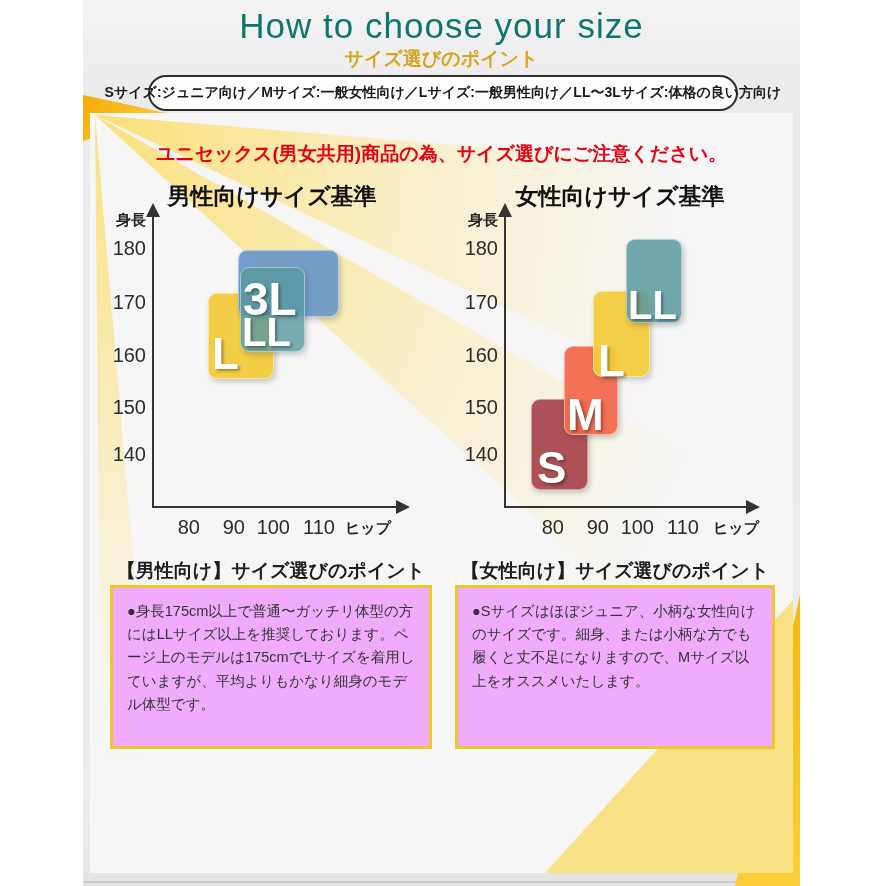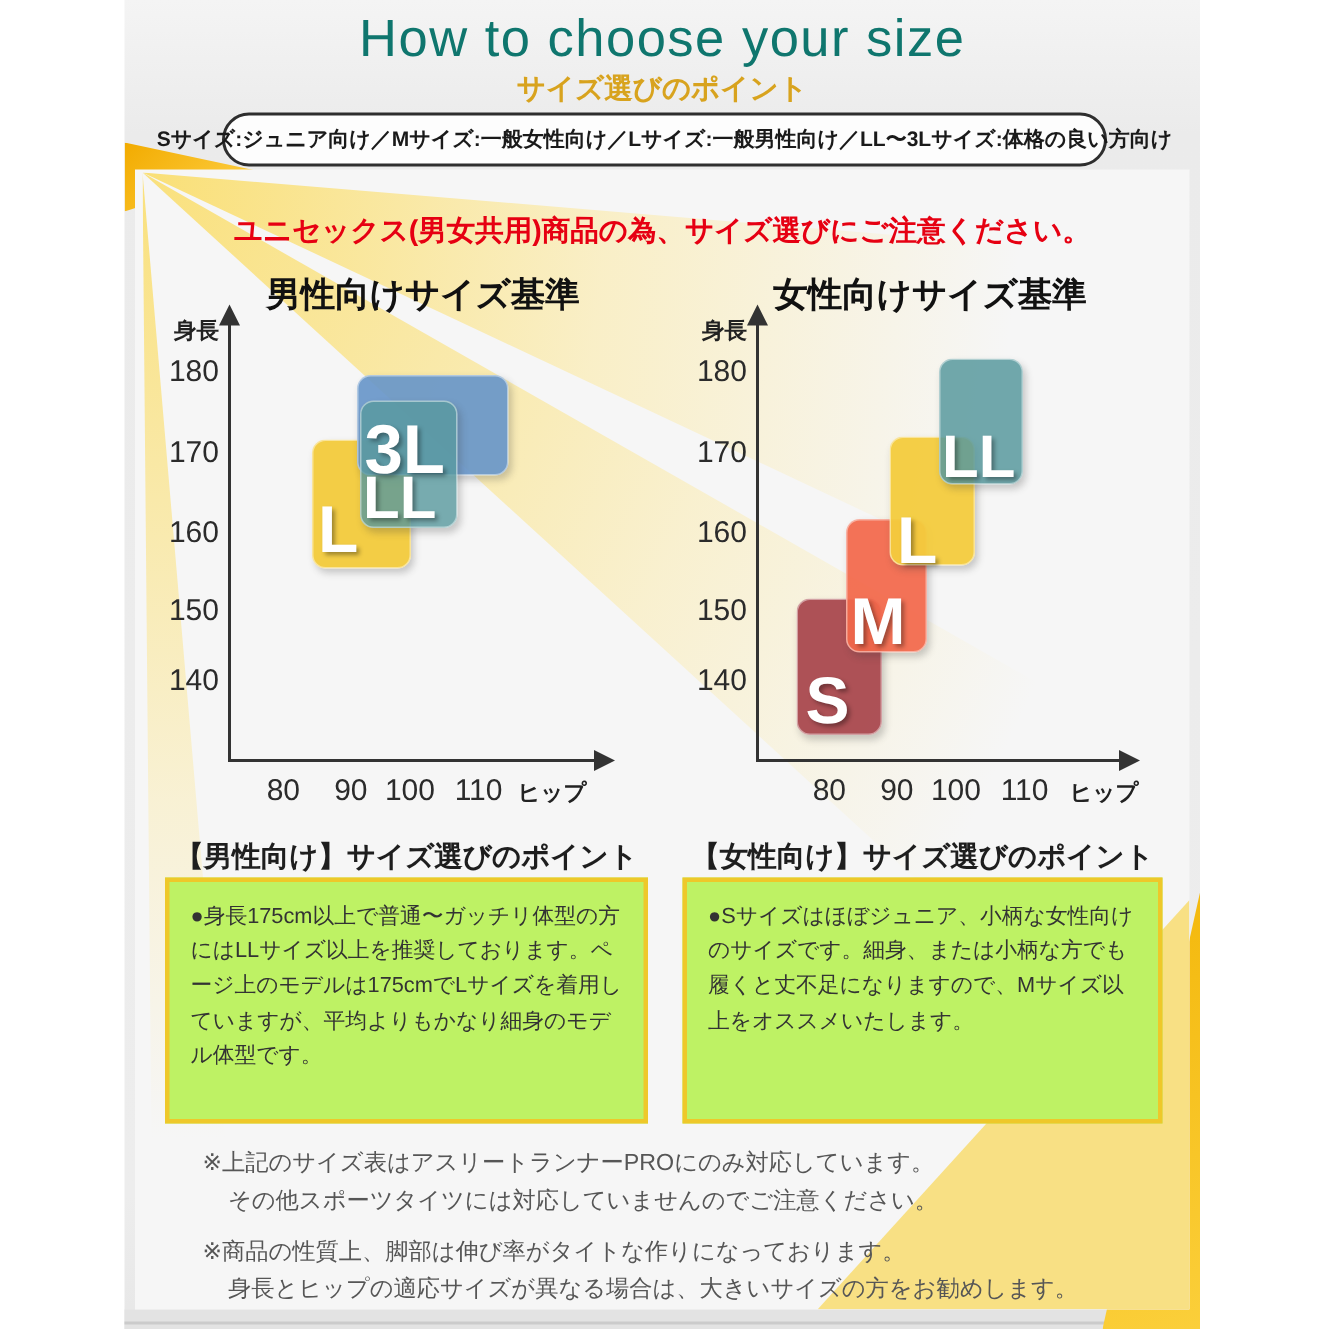--- a/index.html
+++ b/index.html
@@ -56,21 +56,21 @@
     border-left:14px solid #333;top:387px;}
   .axis-name{font-size:15px;font-weight:bold;color:#222;}
   .ytick{width:42px;text-align:right;font-size:20px;color:#2b2b2b;line-height:26px;height:26px;}
   .xtick{width:40px;text-align:right;font-size:20px;color:#2b2b2b;top:403px;}
 
   .sizebox{border-radius:9px;border:1px solid rgba(255,255,255,.45);
     box-shadow:2px 3px 5px rgba(60,60,60,.25);}
   .sizelabel{color:#fff;font-weight:bold;text-shadow:2px 2px 3px rgba(0,0,0,.35);line-height:1;}
 
   .section-heading{top:445px;text-align:center;font-size:19px;font-weight:bold;color:#1e1e1e;}
-  .advice-box{top:472px;height:164px;background:#bef264;border:3px solid #eec82a;
+  .advice-box{top:472px;height:164px;background:#f0abfc;border:3px solid #eec82a;
     box-sizing:border-box;padding:12px 14px;font-size:14.5px;line-height:1.6;color:#333;}
   .advice-box p{margin:0 0 14px 0;}
   .notes{left:45px;top:650px;width:640px;font-size:15.5px;line-height:1.62;color:#565656;}
   .note{margin-bottom:9px;}
   .note .l2{padding-left:17px;}
 </style>
 </head>
 <body>
 
 <div class="abs outer-panel"></div>
@@ -87,21 +87,21 @@
 <div class="abs gold-tri-br"></div>
 
 <div class="abs inner-panel">
   <div class="abs beam beam-a"></div>
   <div class="abs beam beam-b"></div>
   <div class="abs beam beam-c"></div>
   <div class="abs pale-tri-br"></div>
 
   <div class="abs warning">ユニセックス(男女共用)商品の為、サイズ選びにご注意ください。</div>
 
-  <div class="abs chart-title" style="left:72px;">男性向けサイズ基準</div>
+  <div class="abs chart-title" style="left:62px;">男性向けサイズ基準</div>
   <div class="abs axis-name" style="left:10px;top:98px;width:46px;text-align:right;">身長</div>
   <div class="abs arrow-up" style="left:56px;"></div>
   <div class="abs axis vaxis" style="left:62px;"></div>
   <div class="abs axis haxis" style="left:62px;width:246px;"></div>
   <div class="abs arrow-right" style="left:306px;"></div>
 
   <div class="abs ytick" style="left:14px;top:122px;">180</div>
   <div class="abs ytick" style="left:14px;top:176px;">170</div>
   <div class="abs ytick" style="left:14px;top:229px;">160</div>
   <div class="abs ytick" style="left:14px;top:281px;">150</div>
@@ -151,23 +151,13 @@
   <div class="abs section-heading" style="left:20px;width:322px;">【男性向け】サイズ選びのポイント</div>
   <div class="abs advice-box" style="left:20px;width:322px;">
     <p>●身長175cm以上で普通〜ガッチリ体型の方にはLLサイズ以上を推奨しております。ページ上のモデルは175cmでLサイズを着用していますが、平均よりもかなり細身のモデル体型です。</p>
   </div>
 
   <div class="abs section-heading" style="left:365px;width:320px;">【女性向け】サイズ選びのポイント</div>
   <div class="abs advice-box" style="left:365px;width:320px;">
     <p>●Sサイズはほぼジュニア、小柄な女性向けのサイズです。細身、または小柄な方でも履くと丈不足になりますので、Mサイズ以上をオススメいたします。</p>
   </div>
 
-  <div class="abs notes">
-    <div class="note">
-      <div class="l1">※上記のサイズ表はアスリートランナーPROにのみ対応しています。</div>
-      <div class="l2">その他スポーツタイツには対応していませんのでご注意ください。</div>
-    </div>
-    <div class="note">
-      <div class="l1">※商品の性質上、脚部は伸び率がタイトな作りになっております。</div>
-      <div class="l2">身長とヒップの適応サイズが異なる場合は、大きいサイズの方をお勧めします。</div>
-    </div>
-  </div>
 </div>
 
 </body></html>

